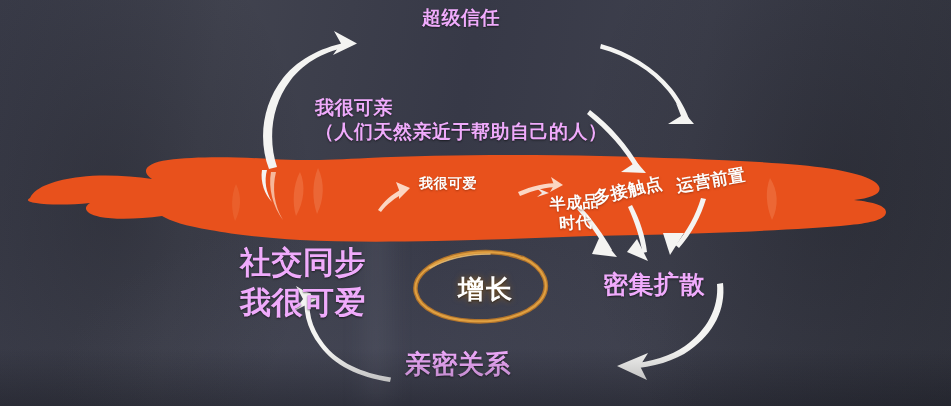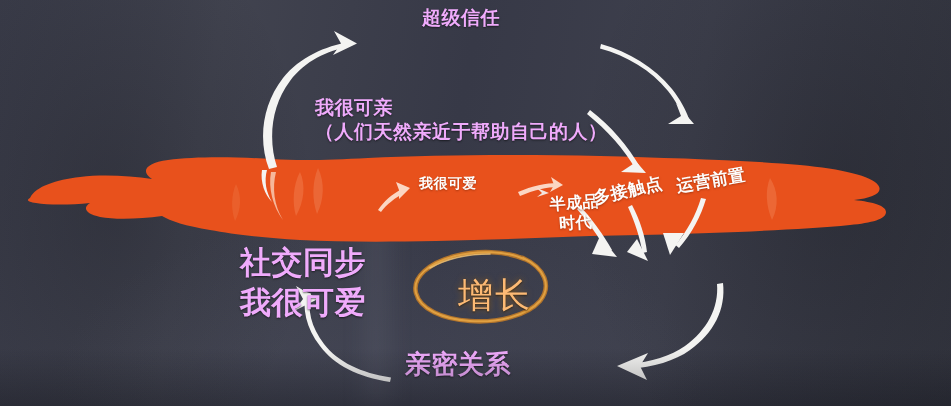--- a/index.html
+++ b/index.html
@@ -69,22 +69,22 @@
   #t-ops         { left: 676px; top: 170px; font-size: 17px;
                    transform: rotate(-10deg); }
 
   #t-social      { left: 240px; top: 243px; font-size: 31px; text-align: left; }
   #t-dense       { left: 603px; top: 268px; font-size: 25px; }
   #t-intimate    { left: 405px; top: 348px; font-size: 26px; }
 
   #t-growth {
     position: absolute;
     left: 458px; top: 272px;
-    font-size: 35px; font-weight: normal;
-    color: #fdba74;
+    font-size: 26px; font-weight: bold;
+    color: #ffffff;
     letter-spacing: 2px;
     text-shadow: 0 0 6px rgba(180,110,10,0.65), 0 1px 2px rgba(0,0,0,0.6);
   }
 </style>
 </head>
 <body>
 
 <div id="stage">
 
   <div class="bg-tex"></div>
@@ -262,19 +262,20 @@
 
   <div class="lbl onorange" id="t-touch">多接触点</div>
 
   <div class="lbl onorange" id="t-ops">运营前置</div>
 
   <div class="lbl" id="t-social">
     <div>社交同步</div>
     <div>我很可爱</div>
   </div>
 
+  <div class="lbl" id="t-dense">密集扩散</div>
 
   <div class="lbl" id="t-intimate">亲密关系</div>
 
   <div id="t-growth">增长</div>
 
   <div class="bg-shade-bottom"></div>
 </div>
 
 </body></html>

